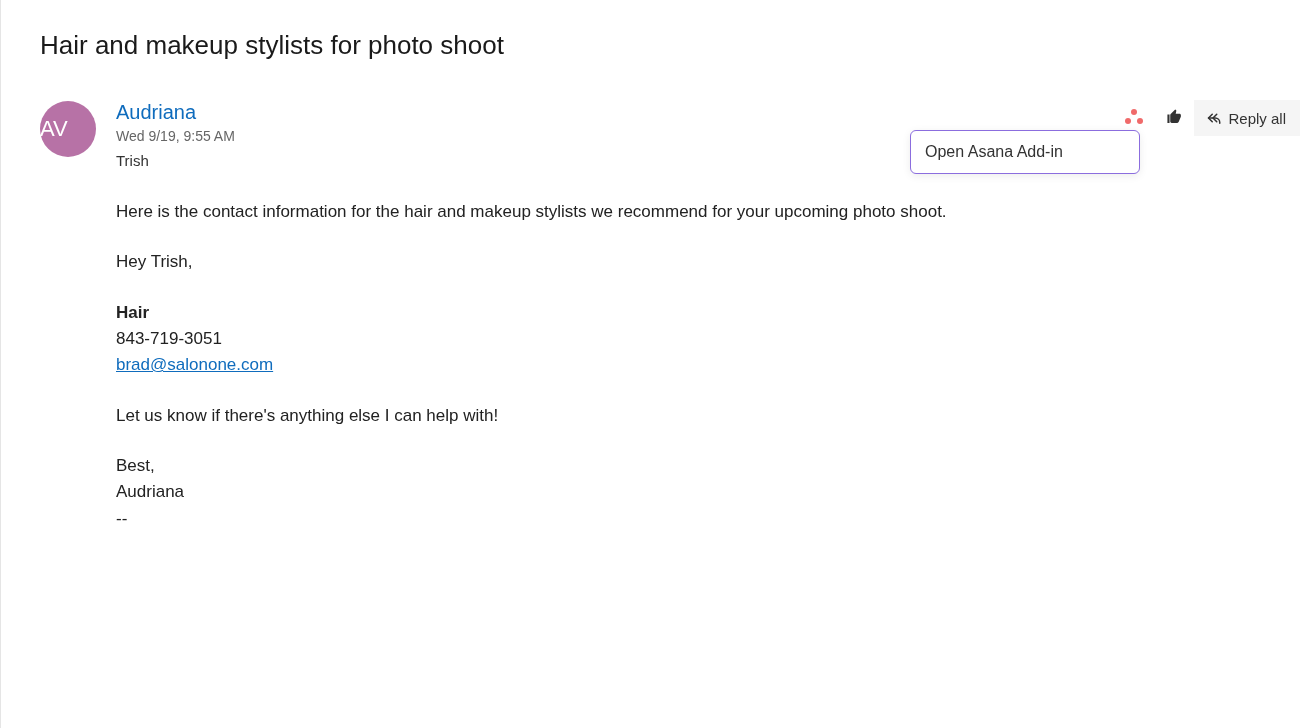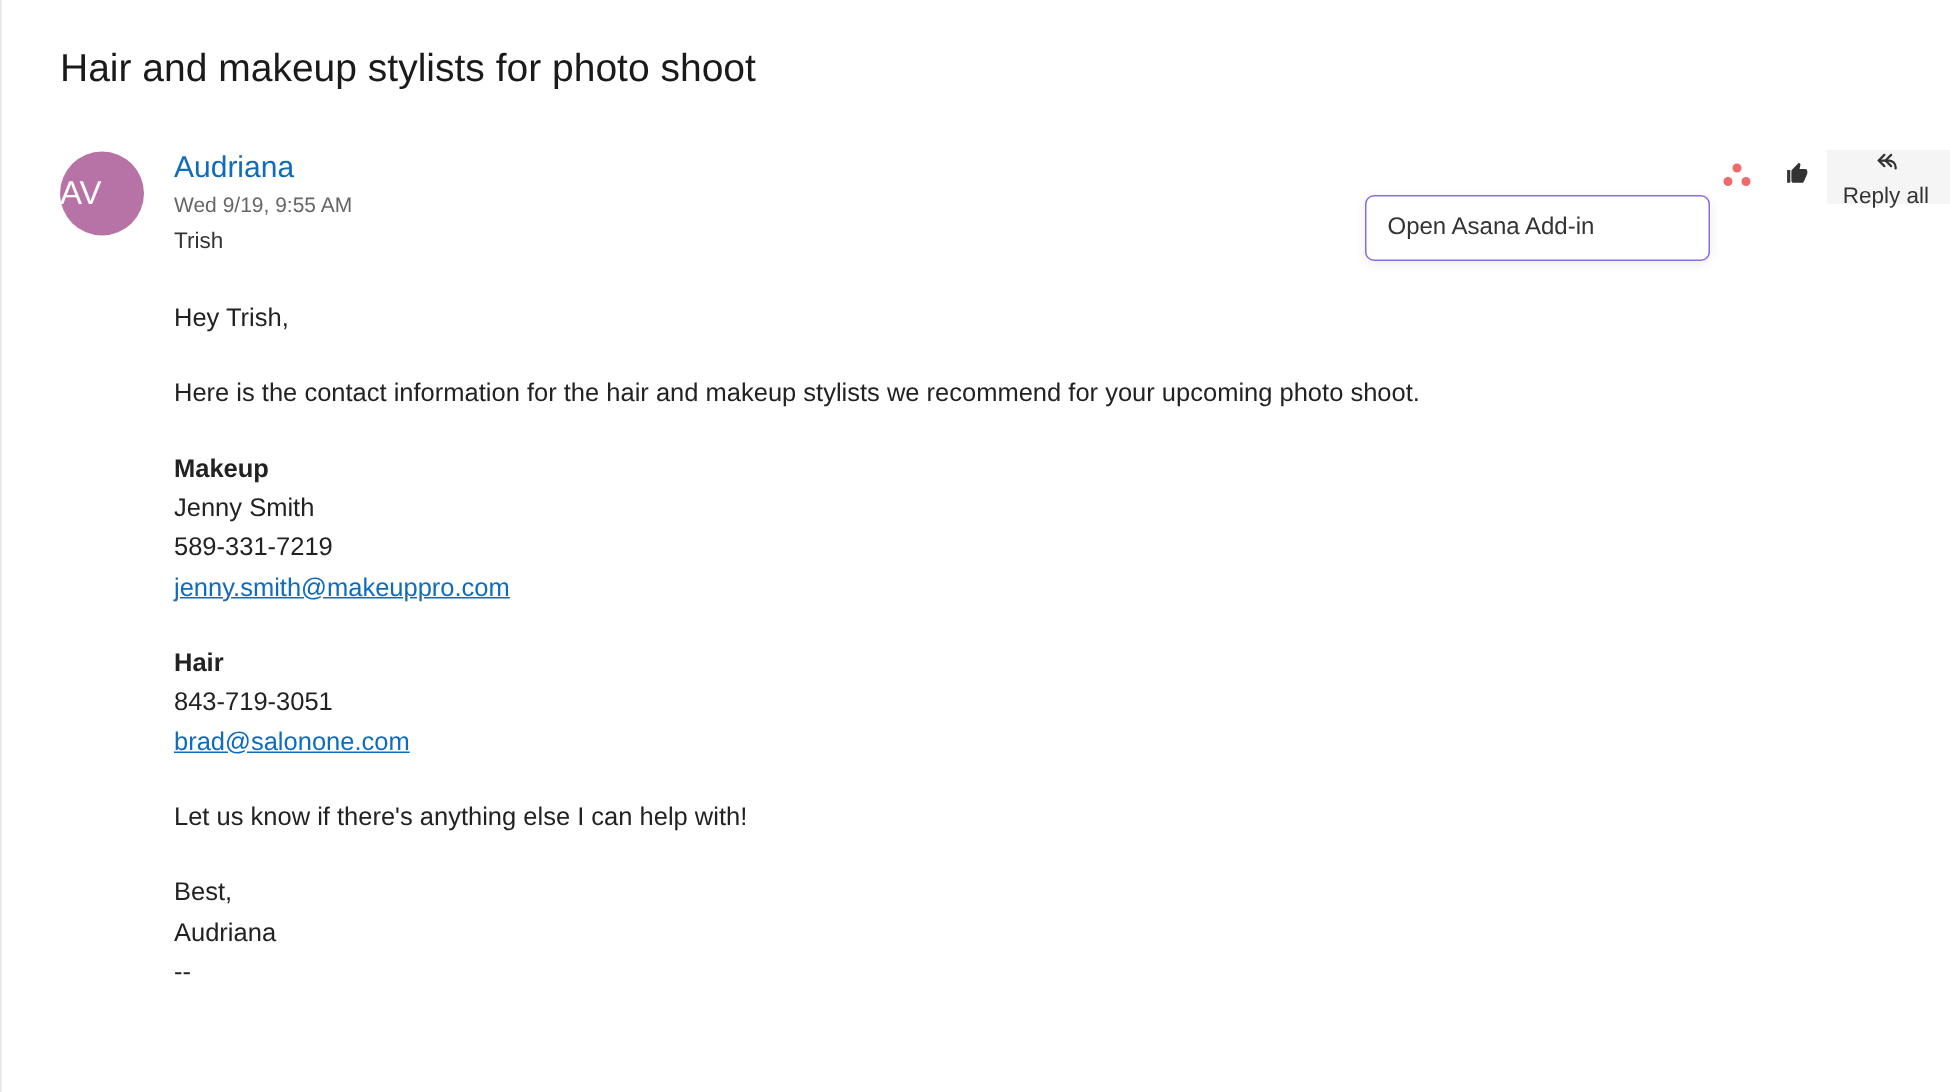--- a/index.html
+++ b/index.html
@@ -74,21 +74,20 @@
     padding: 0 10px;
     background: #fff;
     cursor: pointer;
   }
   .action-btn.reply {
     background: #f5f5f5;
     padding: 0 14px 0 10px;
     gap: 6px;
     font-size: 15px;
     color: #333;
-    flex-direction: column;
   }
   .asana-dots {
     position: relative;
     width: 18px;
     height: 18px;
   }
   .asana-dots .d {
     position: absolute;
     width: 6px;
     height: 6px;
@@ -193,29 +192,23 @@
     </span>
     <span>Reply all</span>
   </div>
 </div>
 
 <div class="dropdown">
   <div class="dropdown-item">Open Asana Add-in</div>
 </div>
 
 <div class="body-content">
+  <p class="para">Here is the contact information for the hair and makeup stylists we recommend for your upcoming photo shoot.</p>
   <p class="para">Hey Trish,</p>
-  <p class="para">Here is the contact information for the hair and makeup stylists we recommend for your upcoming photo shoot.</p>
-
-  <div class="para">
-    <p class="section-title">Makeup</p>
-    <p>Jenny Smith</p>
-    <p>589-331-7219</p>
-    <p><a href="#">jenny.smith@makeuppro.com</a></p>
-  </div>
+
 
   <div class="para">
     <p class="section-title">Hair</p>
     <p>843-719-3051</p>
     <p><a href="#">brad@salonone.com</a></p>
   </div>
 
   <p class="para">Let us know if there's anything else I can help with!</p>
 
   <div>

